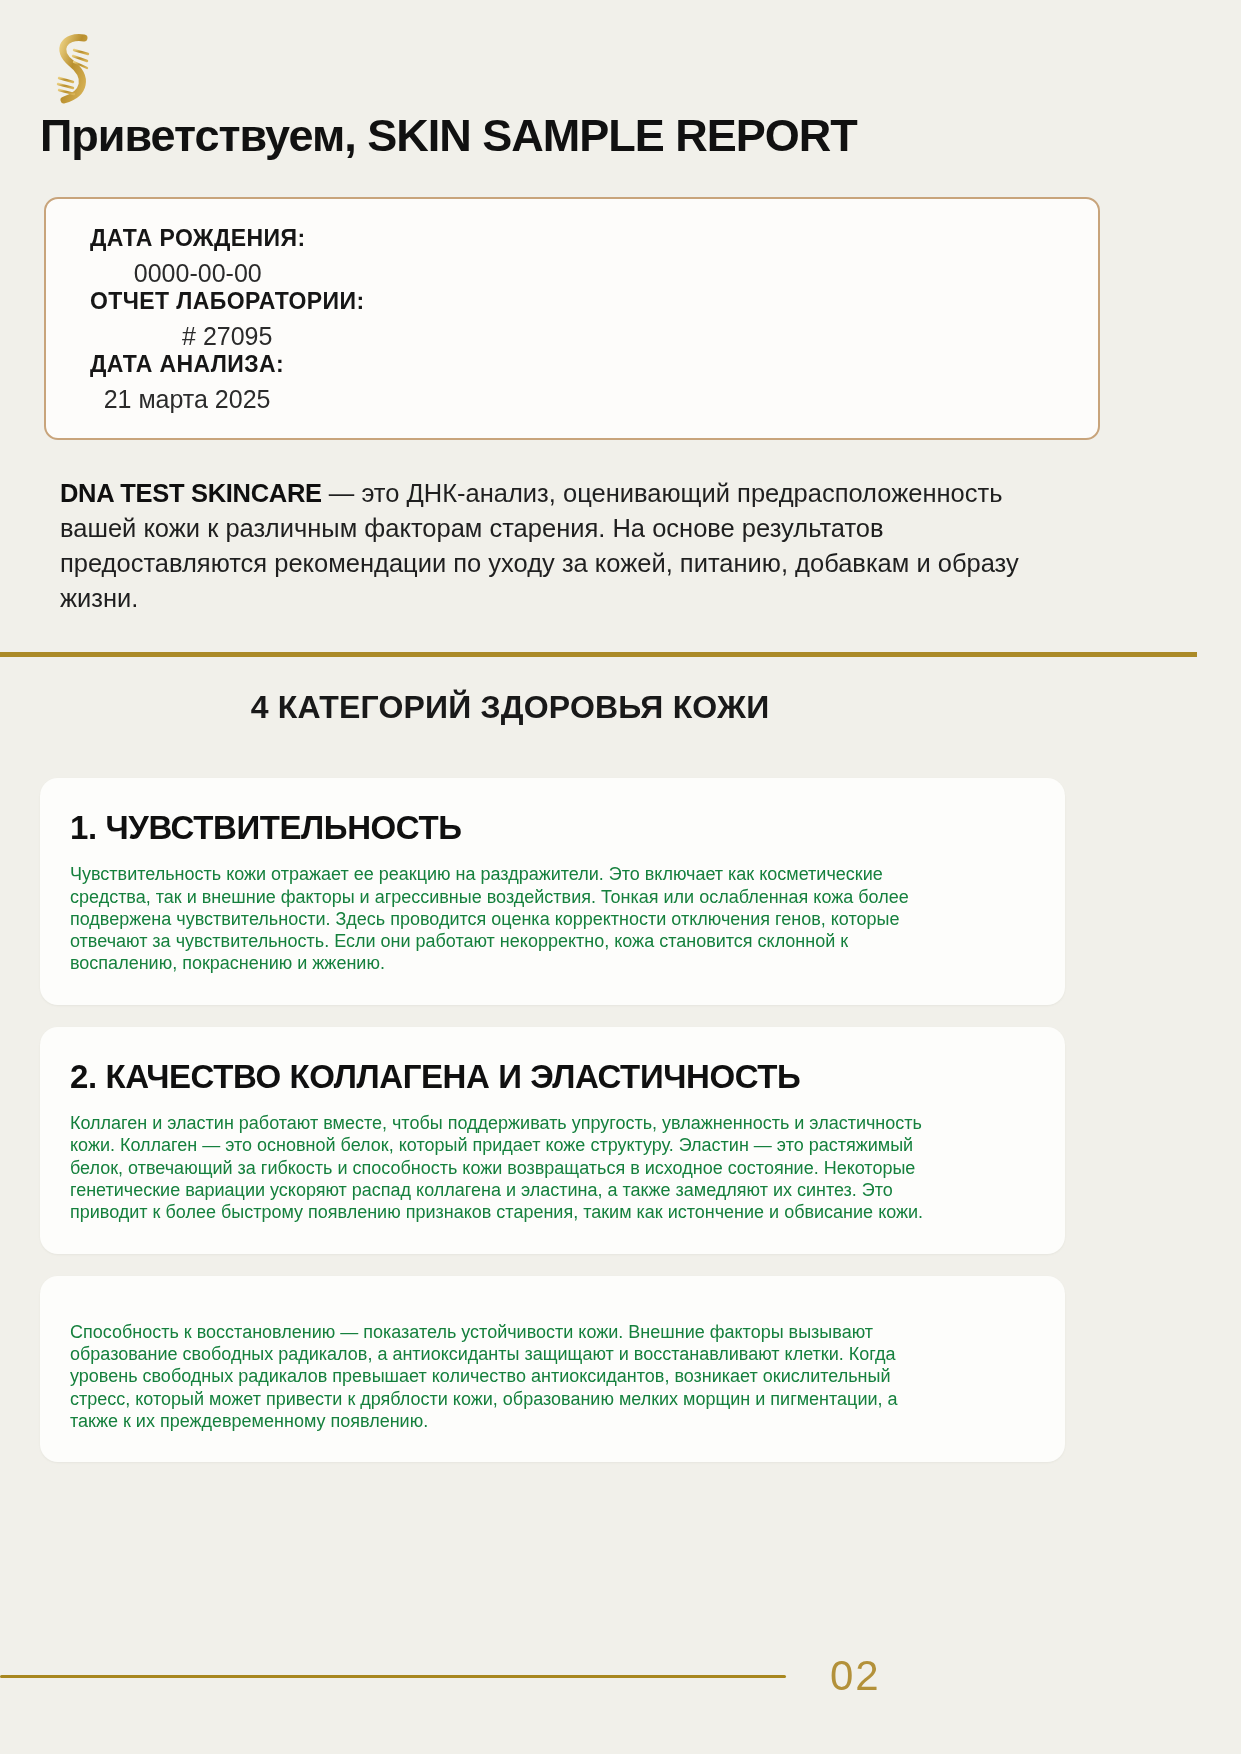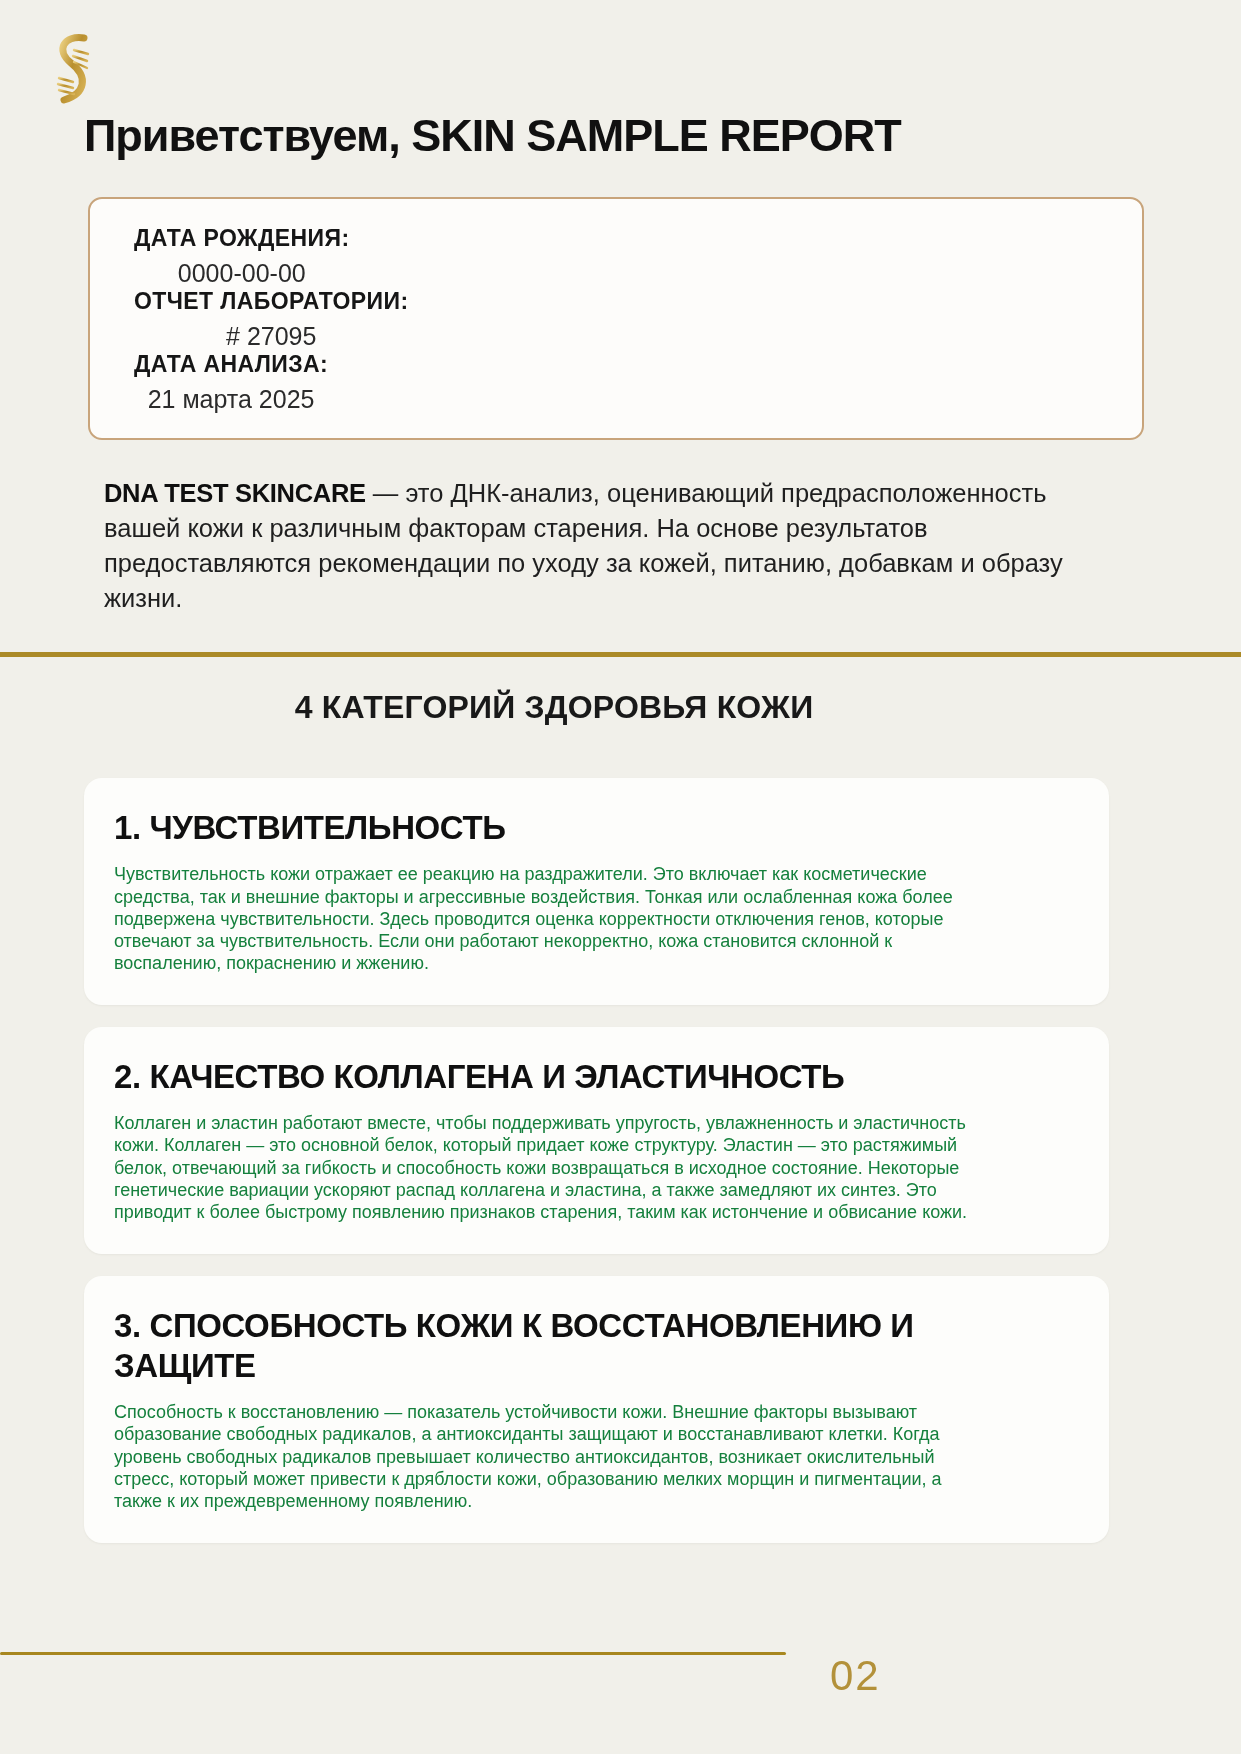--- a/index.html
+++ b/index.html
@@ -8,21 +8,21 @@
     width: 1241px;
     height: 1754px;
     position: relative;
     background: #f1f0ea;
     font-family: "Liberation Sans", sans-serif;
     color: #1c1c1c;
     overflow: hidden;
   }
   .page { position: relative; width: 100%; height: 100%; }
 
-  .content { padding: 0 86px 0 84px; }
+  .content { padding: 0 86px 0 40px; }
 
   .logo-wrap { padding: 30px 0 0 44px; height: 112px; }
 
   h1.title {
     font-size: 45px;
     font-weight: 800;
     letter-spacing: -1px;
     line-height: 1.05;
     color: #111;
   }
@@ -114,20 +114,21 @@
     color: #15803d;
     max-width: 880px;
   }
 
   .footer {
     position: absolute;
     left: 0;
     top: 1652px;
     width: 100%;
     display: flex;
+    align-items: center;
   }
   .footer-line {
     width: 786px;
     height: 3px;
     background: #a8871f;
     border-radius: 2px;
   }
   .page-number {
     margin-left: 44px;
     font-size: 42px;
@@ -195,21 +196,20 @@
         <h4 class="card-title">1. ЧУВСТВИТЕЛЬНОСТЬ</h4>
         <p class="card-body">Чувствительность кожи отражает ее реакцию на раздражители. Это включает как косметические средства, так и внешние факторы и агрессивные воздействия. Тонкая или ослабленная кожа более подвержена чувствительности. Здесь проводится оценка корректности отключения генов, которые отвечают за чувствительность. Если они работают некорректно, кожа становится склонной к воспалению, покраснению и жжению.</p>
       </div>
 
       <div class="card">
         <h4 class="card-title">2. КАЧЕСТВО КОЛЛАГЕНА И ЭЛАСТИЧНОСТЬ</h4>
         <p class="card-body">Коллаген и эластин работают вместе, чтобы поддерживать упругость, увлажненность и эластичность кожи. Коллаген — это основной белок, который придает коже структуру. Эластин — это растяжимый белок, отвечающий за гибкость и способность кожи возвращаться в исходное состояние. Некоторые генетические вариации ускоряют распад коллагена и эластина, а также замедляют их синтез. Это приводит к более быстрому появлению признаков старения, таким как истончение и обвисание кожи.</p>
       </div>
 
       <div class="card">
-        <h4 class="card-title">3. СПОСОБНОСТЬ КОЖИ К ВОССТАНОВЛЕНИЮ И ЗАЩИТЕ</h4>
         <p class="card-body">Способность к восстановлению — показатель устойчивости кожи. Внешние факторы вызывают образование свободных радикалов, а антиоксиданты защищают и восстанавливают клетки. Когда уровень свободных радикалов превышает количество антиоксидантов, возникает окислительный стресс, который может привести к дряблости кожи, образованию мелких морщин и пигментации, а также к их преждевременному появлению.</p>
       </div>
 
     </div>
   </div>
 
   <div class="footer">
     <div class="footer-line"></div>
     <div class="page-number">02</div>
   </div>

